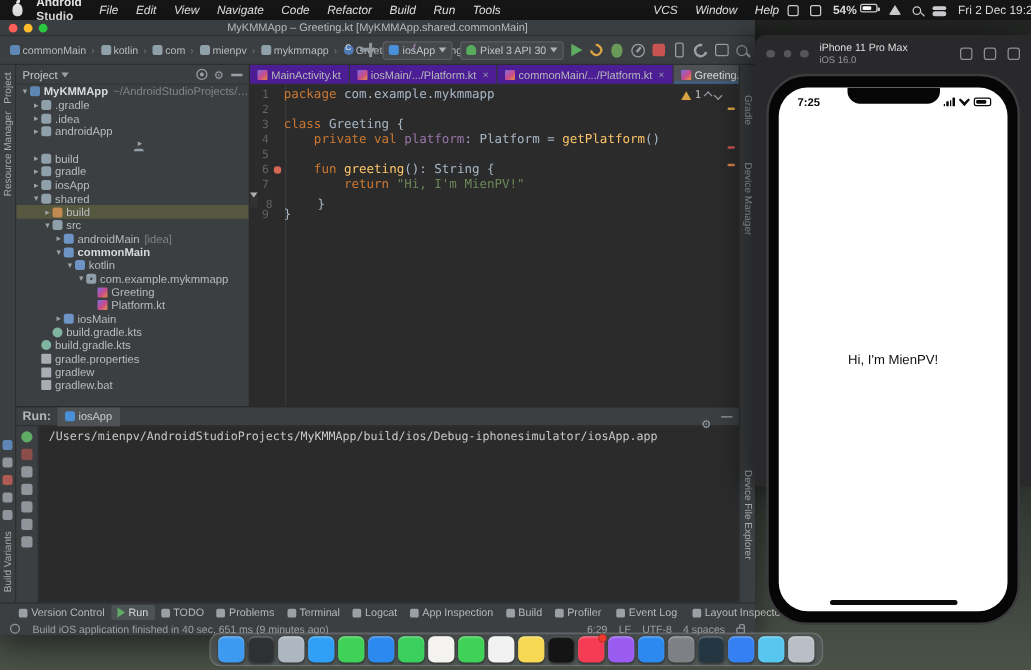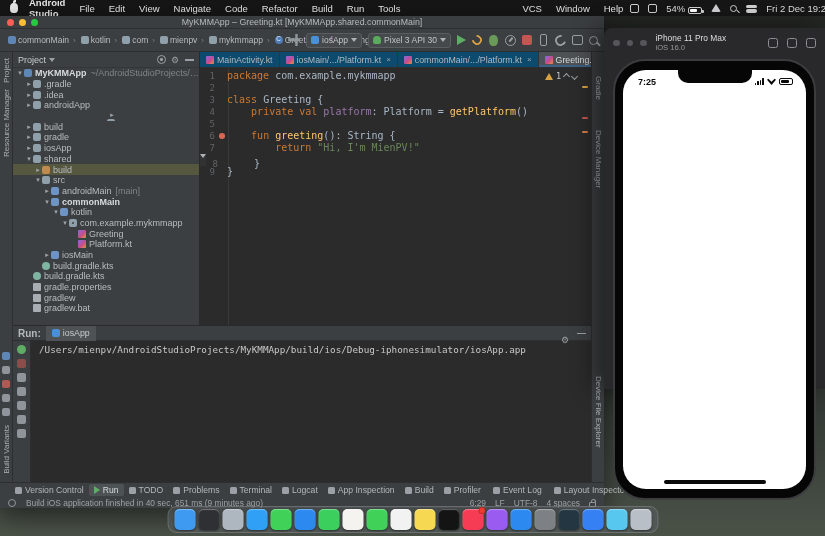--- a/index.html
+++ b/index.html
@@ -7,30 +7,30 @@
   .screen{position:absolute;inset:0;width:825px;height:536px;font-family:"Liberation Sans",sans-serif;
     background:linear-gradient(180deg,#232523 0%,#2e332f 70%,#4a5248 100%);}
 
   
   .menubar{position:absolute;top:0;left:0;width:825px;height:16px;background:#161617;display:flex;
     align-items:center;color:#e9e9ea;font-size:9.5px;padding:0 10px;}
   .apple-logo{width:8px;height:10px;background:#e9e9ea;border-radius:45% 45% 40% 40%;position:relative;margin-right:4px;flex:none;}
   .apple-logo::before{content:"";position:absolute;top:-3px;left:3px;width:3px;height:3px;background:#e9e9ea;border-radius:60% 0 60% 0;}
   .mb-app{font-weight:bold;padding:0 7px;}
   .mb-list{display:flex;align-items:center;}
-  .mb-item{padding:0 7px;white-space:nowrap;}
+  .mb-item{padding:0 7px;white-space:nowrap;font-style:italic;}
   .mb-gap{margin-left:108px;}
   .mb-right{margin-left:auto;display:flex;align-items:center;gap:9px;color:#dcdcdd;}
   .mbi{display:inline-block;width:9px;height:9px;border:1px solid #cfcfd2;border-radius:2px;}
   .mbi.cc{border:none;width:11px;}
   .mbi.cc::before,.mbi.cc::after{content:"";display:block;width:11px;height:3.5px;background:#cfcfd2;border-radius:2px;margin-top:1px;}
   .mbi.wifi{border:none;width:0;height:0;border-left:5px solid transparent;border-right:5px solid transparent;border-bottom:8px solid #cfcfd2;border-radius:2px;}
   .mbi.mag{border:none;width:7px;height:7px;border:1.4px solid #cfcfd2;border-radius:50%;position:relative;}
   .mbi.mag::after{content:"";position:absolute;left:5px;top:5px;width:4px;height:1.4px;background:#cfcfd2;transform:rotate(45deg);}
-  .batt-wrap{display:flex;align-items:flex-end;gap:3px;}
+  .batt-wrap{display:flex;align-items:flex-start;gap:3px;font-weight:bold;}
   .batt{width:14px;height:7px;border:1px solid #cfcfd2;border-radius:2px;position:relative;}
   .batt::before{content:"";position:absolute;left:1px;top:1px;bottom:1px;width:55%;background:#fff;border-radius:1px;}
   .batt::after{content:"";position:absolute;right:-3px;top:2px;width:2px;height:3px;background:#cfcfd2;border-radius:0 1px 1px 0;}
   .mb-clock{white-space:nowrap;}
 
   
   .ide{position:absolute;left:0;top:16px;width:604px;height:492px;background:#3c3f41;box-shadow:0 8px 24px rgba(0,0,0,.5);}
   .titlebar{position:absolute;top:0;left:0;right:0;height:13px;background:#3b3e40;border-bottom:1px solid #2c2e30;}
   .traffic{position:absolute;left:7px;top:3px;display:flex;gap:5px;}
   .tl{width:7px;height:7px;border-radius:50%;}
@@ -104,21 +104,21 @@
   .tree{overflow:hidden;}
   .tree-row{height:10.7px;display:flex;align-items:center;font-size:9px;color:#b8bcbf;white-space:nowrap;overflow:hidden;}
   .tree-row .arrow{width:8px;flex:none;font-size:7px;color:#9da2a6;text-align:center;}
   .tree-row .ti{margin-right:3px;}
   .tree-row.selected{background:#55573f;}
   .tree-row.bold .tlabel{font-weight:bold;color:#d7dadd;}
   .tsuffix{color:#7f8488;margin-left:4px;overflow:hidden;text-overflow:ellipsis;}
 
   
   .editor{position:absolute;left:200px;top:36px;width:391px;height:273px;background:#2b2b2b;}
-  .tabs{height:16px;background:#0c4a6e;display:flex;align-items:stretch;border-bottom:1px solid #2c2e30;}
+  .tabs{height:16px;background:#4c1d95;display:flex;align-items:stretch;border-bottom:1px solid #2c2e30;}
   .tab{display:flex;align-items:center;gap:3px;padding:0 6px;font-size:8.8px;color:#b4b8bb;border-right:1px solid #323436;white-space:nowrap;}
   .tab.active{background:#4e5254;color:#d8dbde;box-shadow:inset 0 -2px 0 #3d6185;}
   .tab-close{color:#9aa0a6;font-size:8px;margin-left:2px;}
   .tab-close::before{content:"×";}
   .tabs-more{margin-left:auto;color:#9aa0a6;font-size:9px;padding:0 5px;display:flex;align-items:center;}
   .tabs-more::before{content:"⋮";}
   .code{position:relative;height:257px;font-family:"DejaVu Sans Mono",monospace;font-size:10px;padding-top:2px;}
   .gutterbg{position:absolute;left:0;top:0;bottom:0;width:29px;border-right:1px solid #393939;}
   .code-line{display:flex;height:12px;line-height:12px;position:relative;}
   .code-line.caret{background:#323232;}
@@ -389,21 +389,21 @@
           <div class="tree-row" style="padding-left: 21px;">
             <span class="arrow">▾</span>
             <span class="ti ic-folder"></span>
             <span class="tlabel">src</span>
 
           </div>
           <div class="tree-row" style="padding-left: 30px;">
             <span class="arrow">▸</span>
             <span class="ti ic-src-folder"></span>
             <span class="tlabel">androidMain</span>
-            <span class="tsuffix">[main]</span>
+            <span class="tsuffix">[idea]</span>
           </div>
           <div class="tree-row bold" style="padding-left: 30px;">
             <span class="arrow">▾</span>
             <span class="ti ic-src-folder"></span>
             <span class="tlabel">commonMain</span>
 
           </div>
           <div class="tree-row" style="padding-left: 39px;">
             <span class="arrow">▾</span>
             <span class="ti ic-src-folder"></span>
@@ -677,20 +677,21 @@
         <div class="p-status">
           <span class="psig">
             <i style="height:2.5px"></i>
               <i style="height:4px"></i>
               <i style="height:5.5px"></i>
               <i style="height:7px"></i>
           </span>
           <span class="pwifi"></span>
           <span class="pbatt"></span>
         </div>
+        <div class="p-msg">Hi, I'm MienPV!</div>
         <div class="home-bar"></div>
       </div>
     </div>
   </div>
 
   <div class="dock">
     <div class="mb-list" style="gap:3px;">
       <div class="dock-icon" style="background: rgb(61, 154, 240);"></div>
         <div class="dock-icon" style="background: rgb(47, 48, 51);"></div>
         <div class="dock-icon" style="background: rgb(174, 182, 191);"></div>

